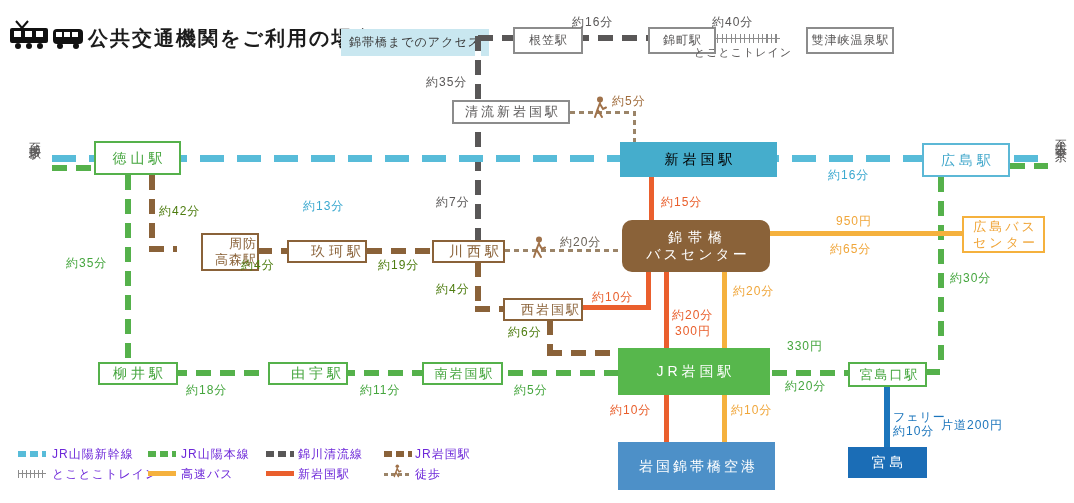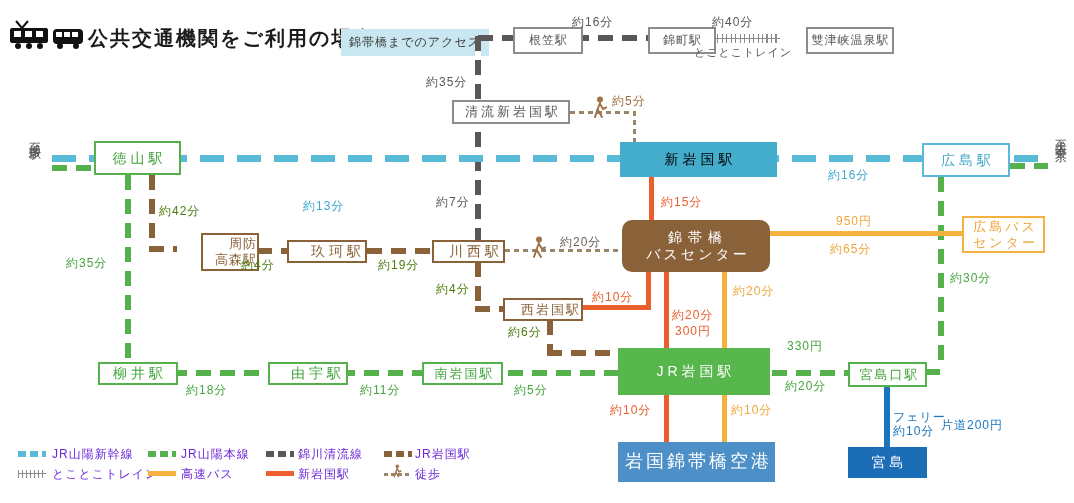--- a/index.html
+++ b/index.html
@@ -195,21 +195,21 @@
   <div class="st green" style="left:422px;top:362px;width:81px;height:23px;font-size:13px;letter-spacing:2px;">
       <span>南岩国駅</span>
     </div>
   <div class="st fill-green" style="left:618px;top:348px;width:152px;height:47px;">
       <span>JR岩国駅</span>
     </div>
   <div class="st green" style="left:848px;top:362px;width:79px;height:25px;font-size:13px;letter-spacing:2px;">
       <span>宮島口駅</span>
     </div>
 
-  <div class="st fill-airport" style="left:618px;top:442px;width:157px;height:40px;font-size:18px;letter-spacing:3px;">
+  <div class="st fill-airport" style="left:618px;top:442px;width:157px;height:48px;font-size:14px;letter-spacing:3px;">
       <span>岩国錦帯橋空港</span>
     </div>
   <div class="st fill-navy" style="left:848px;top:447px;width:79px;height:31px;">
       <span>宮島</span>
     </div>
 
   <div class="vtext" style="left:26px;top:133px;">至博多駅</div>
   <div class="vtext" style="left:1052px;top:130px;">至大阪・東京</div>
 
   <div class="lbl c-gray" style="left:572px;top:14px;">約16分</div>

